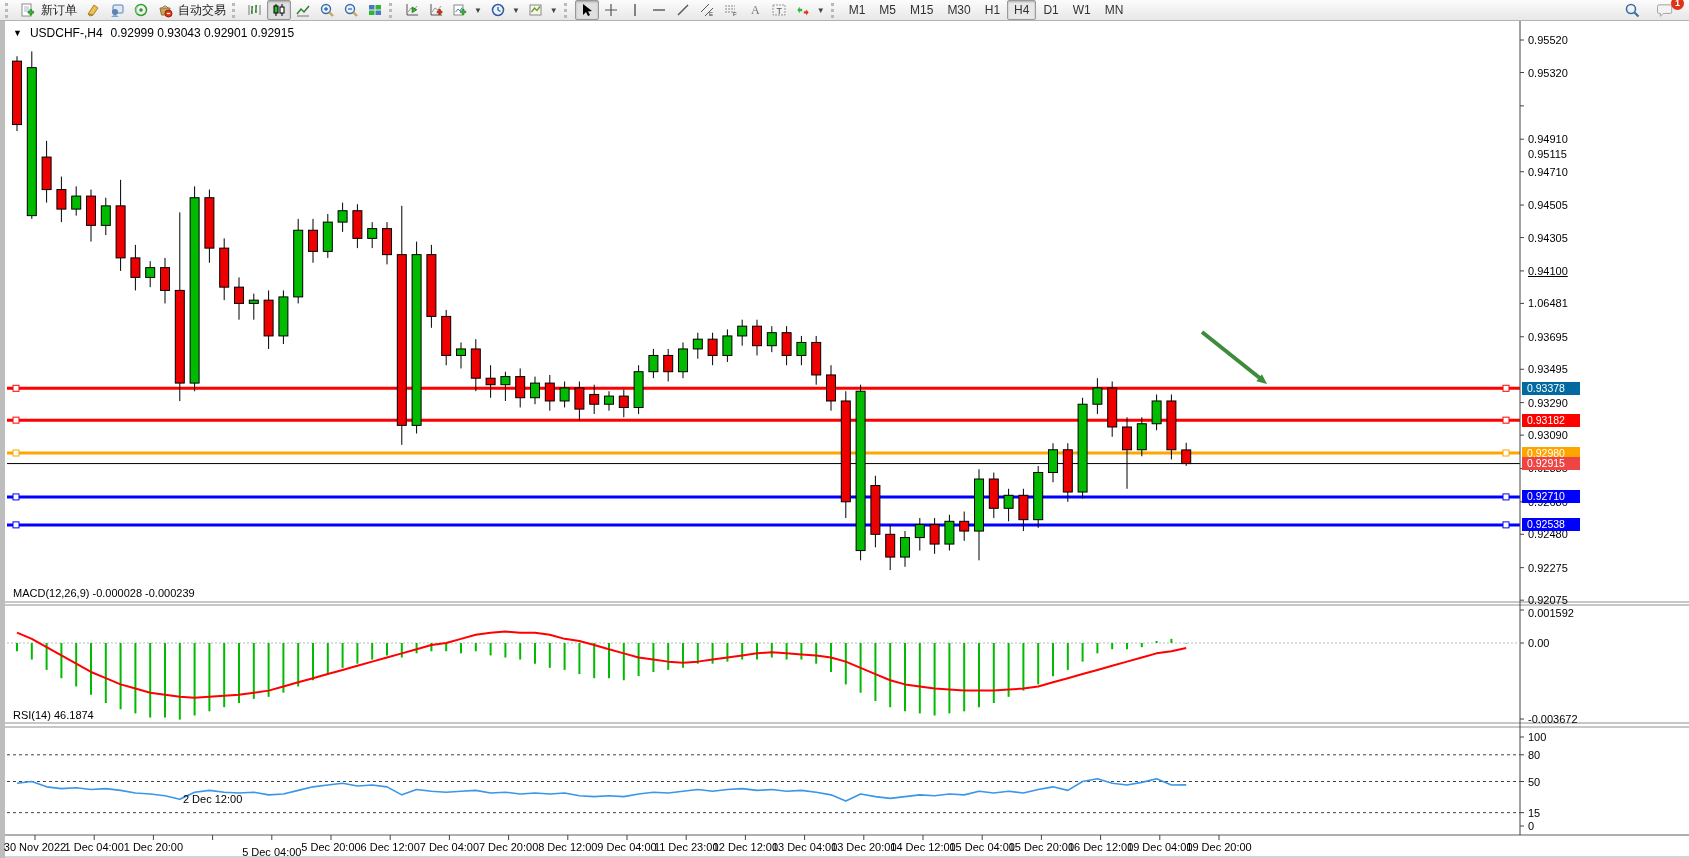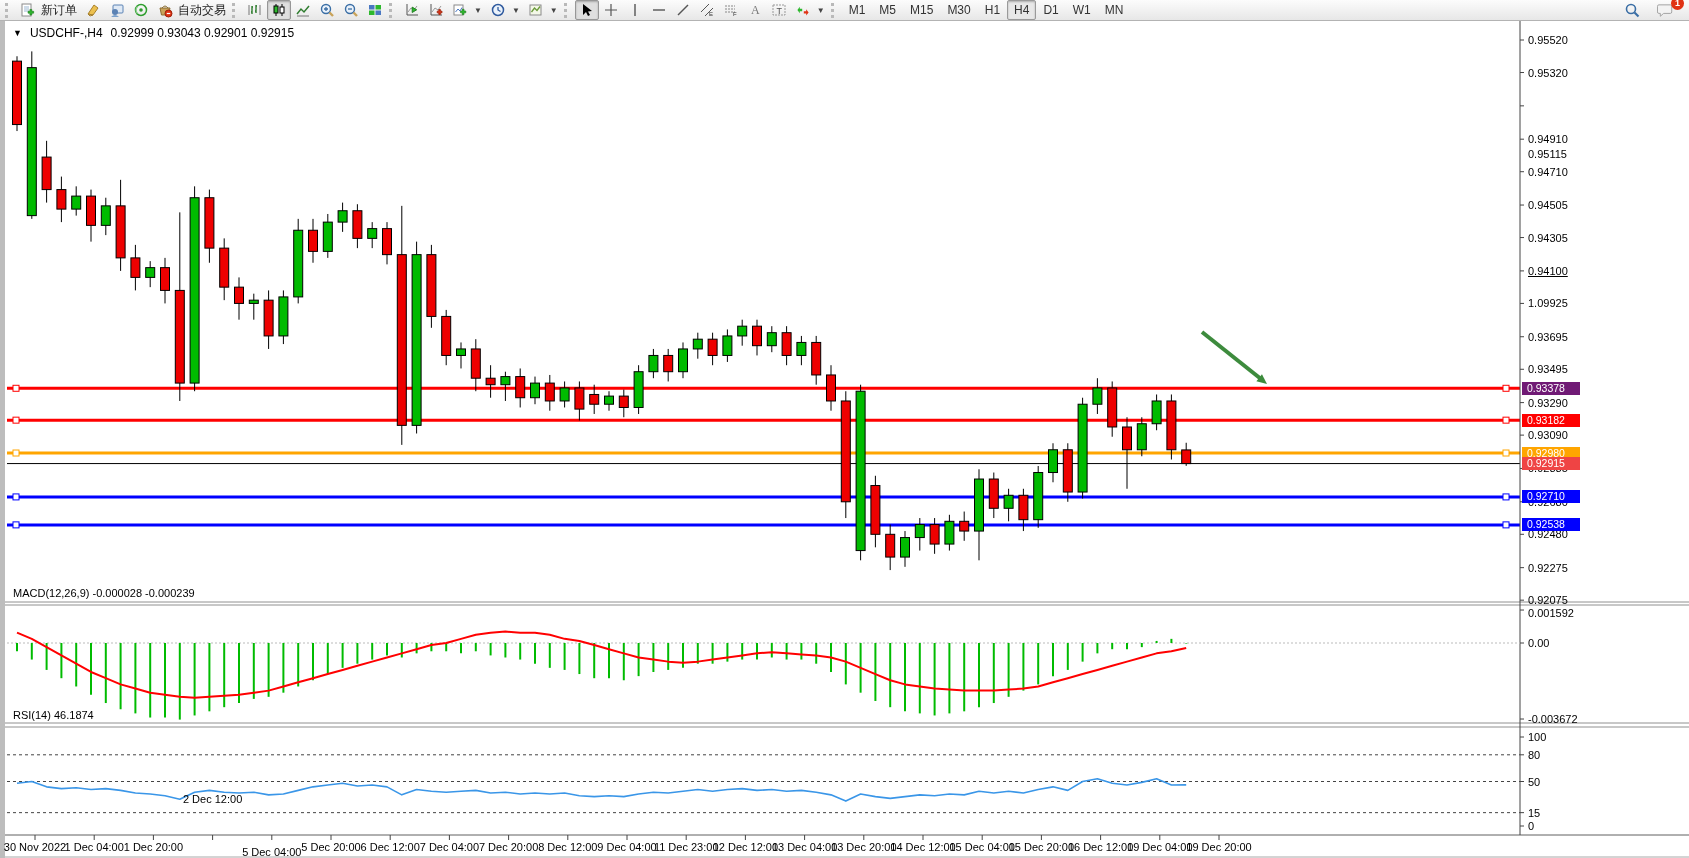--- a/index.html
+++ b/index.html
@@ -652,41 +652,41 @@
 
   <div id="axis-labels">
       <div class="axis-label" style="top: 13px;">0.95520</div>
       <div class="axis-label" style="top: 45.5203px;">0.95320</div>
       <div class="axis-label" style="top: 78.8537px; margin-top: 48px;">0.95115</div>
       <div class="axis-label" style="top: 112.187px;">0.94910</div>
       <div class="axis-label" style="top: 144.707px;">0.94710</div>
       <div class="axis-label" style="top: 178.041px;">0.94505</div>
       <div class="axis-label" style="top: 210.561px;">0.94305</div>
       <div class="axis-label" style="top: 243.894px; text-decoration: underline;">0.94100</div>
-      <div class="axis-label" style="top: 276.415px;">1.09925</div>
+      <div class="axis-label" style="top: 276.415px;">1.06481</div>
       <div class="axis-label" style="top: 309.748px;">0.93695</div>
       <div class="axis-label" style="top: 342.268px;">0.93495</div>
       <div class="axis-label" style="top: 375.602px;">0.93290</div>
       <div class="axis-label" style="top: 408.122px;">0.93090</div>
       <div class="axis-label" style="top: 441.455px;">0.92885</div>
       <div class="axis-label" style="top: 474.789px;">0.92680</div>
       <div class="axis-label" style="top: 507.309px;">0.92480</div>
       <div class="axis-label" style="top: 540.642px;">0.92275</div>
       <div class="axis-label" style="top: 573.163px;">0.92075</div>
       <div class="axis-label" style="top: 586px;">0.001592</div>
       <div class="axis-label" style="top: 616px;">0.00</div>
       <div class="axis-label" style="top: 692.025px;">-0.003672</div>
       <div class="axis-label" style="top: 710px;">100</div>
       <div class="axis-label" style="top: 727.8px;">80</div>
       <div class="axis-label" style="top: 754.5px;">50</div>
       <div class="axis-label" style="top: 785.65px;">15</div>
       <div class="axis-label" style="top: 799px;">0</div>
     </div>
   <div id="price-boxes">
-      <div class="price-box" style="top: 360.793px; background: #701a75;">0.93378</div>
+      <div class="price-box" style="top: 360.793px; background: #0369a1;">0.93378</div>
       <div class="price-box" style="top: 392.663px; background: rgb(255, 0, 0);">0.93182</div>
       <div class="price-box" style="top: 425.508px; background: rgb(255, 165, 0);">0.92980</div>
       <div class="price-box" style="top: 436.077px; background: #ef4444;">0.92915</div>
       <div class="price-box" style="top: 469.411px; background: rgb(0, 0, 255);">0.92710</div>
       <div class="price-box" style="top: 497.378px; background: rgb(0, 0, 255);">0.92538</div>
     </div>
   <div id="time-labels">
       <div class="time-label" style="left: 30px; top: 820px;">30 Nov 2022</div>
       <div class="time-label" style="left: 89.2px; top: 820px;">1 Dec 04:00</div>
       <div class="time-label" style="left: 148.4px; top: 820px;">1 Dec 20:00</div>

